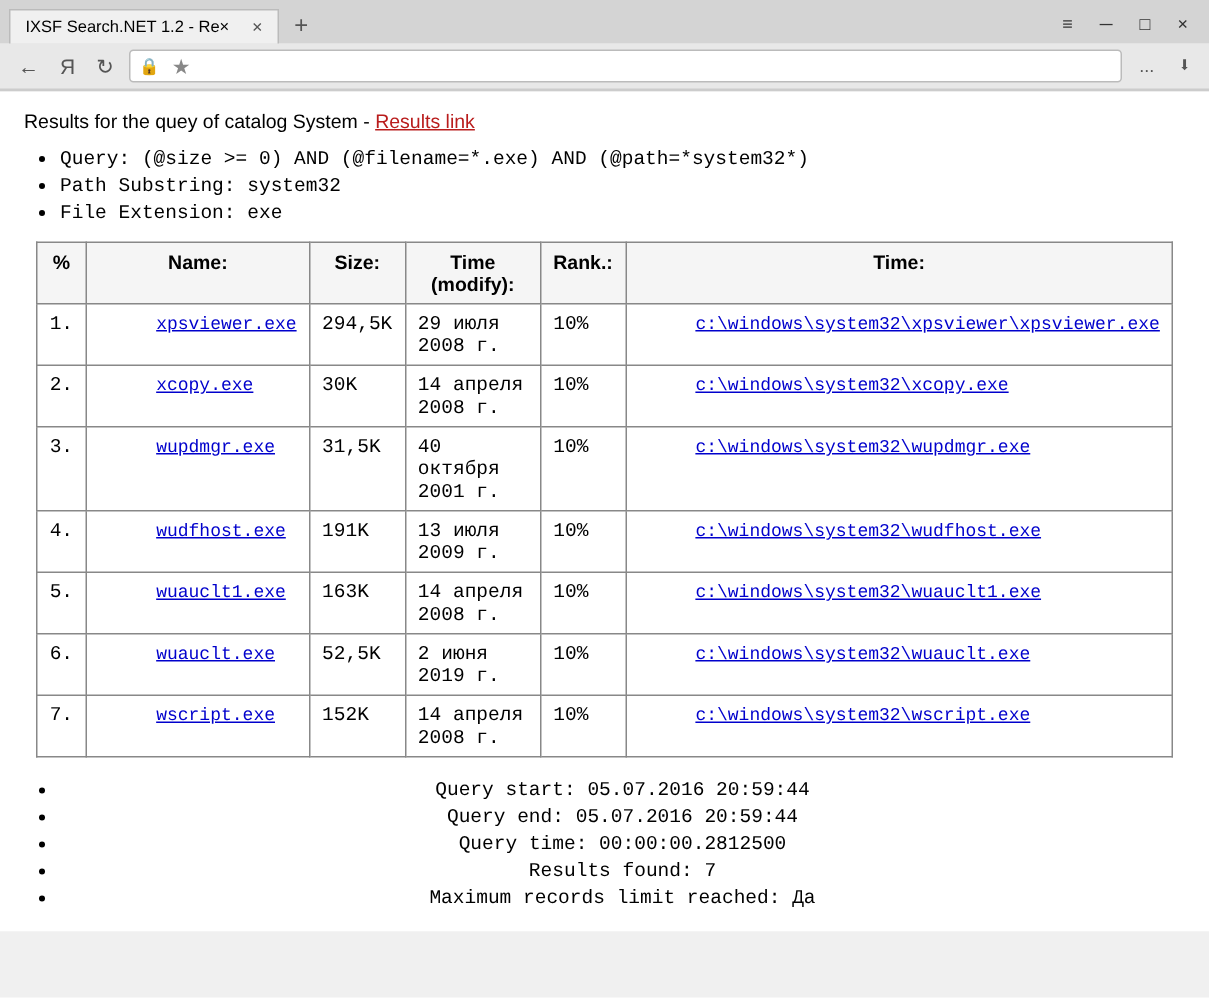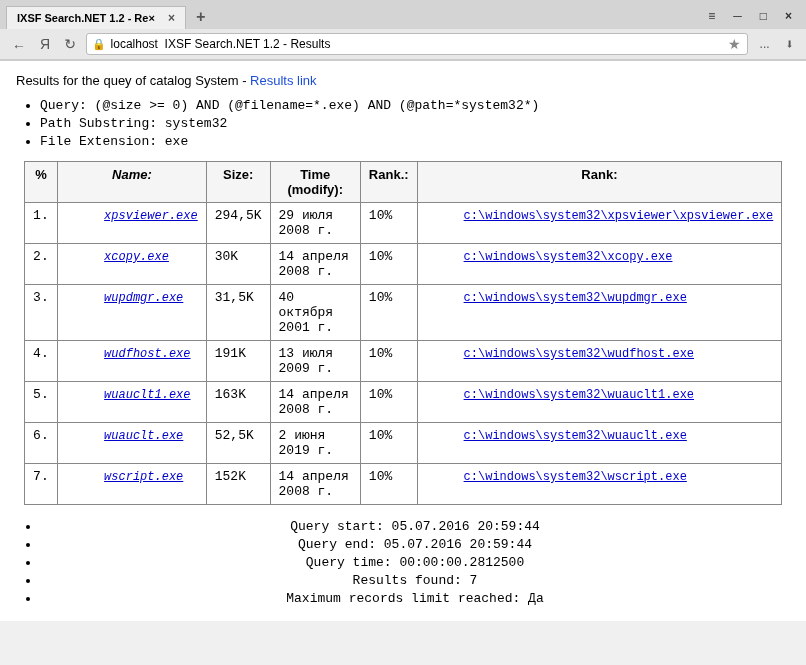--- a/index.html
+++ b/index.html
@@ -1,53 +1,53 @@
 <!DOCTYPE html>
 <html><head>
   <meta charset="utf-8">
   <style>
     * { margin: 0; padding: 0; box-sizing: border-box; }
     body { font-family: 'Courier New', Courier, monospace; font-size: 13px; background: #f0f0f0; color: #000; }
 
     
     .browser-chrome { background: #e8e8e8; border-bottom: 1px solid #ccc; }
-    .tab-bar { display: flex; align-items: center; padding: 6px 6px 0 6px; background: #d4d4d4; font-weight: bold; }
+    .tab-bar { display: flex; align-items: center; padding: 6px 6px 0 6px; background: #d4d4d4; }
     .tab { display: flex; align-items: center; background: #f0f0f0; border: 1px solid #bbb; border-bottom: none; padding: 4px 10px; font-size: 12px; font-family: Arial, sans-serif; min-width: 180px; max-width: 220px; }
     .tab-title { flex: 1; overflow: hidden; white-space: nowrap; text-overflow: ellipsis; font-size: 11px; }
     .tab-close { margin-left: 6px; cursor: pointer; font-size: 12px; color: #555; }
     .new-tab { margin-left: 4px; font-size: 16px; color: #555; cursor: pointer; padding: 2px 6px; }
     .window-controls { margin-left: auto; display: flex; gap: 2px; padding-bottom: 4px; }
     .win-btn { padding: 2px 8px; font-size: 12px; font-family: Arial; cursor: pointer; color: #333; }
 
     .address-bar { display: flex; align-items: center; padding: 4px 8px; gap: 6px; background: #e8e8e8; border-bottom: 1px solid #ccc; }
     .nav-btn { font-size: 14px; cursor: pointer; color: #555; padding: 2px 4px; background: none; border: none; font-family: Arial; }
     .address-box { flex: 1; display: flex; align-items: center; background: #fff; border: 1px solid #bbb; border-radius: 3px; padding: 2px 6px; font-size: 12px; font-family: Arial; }
     .lock-icon { color: #888; margin-right: 4px; font-size: 11px; }
     .address-text { flex: 1; font-size: 12px; font-family: Arial; }
     .star-btn { margin-left: 4px; color: #888; font-size: 14px; cursor: pointer; }
     .more-btn { padding: 2px 6px; font-size: 12px; font-family: Arial; cursor: pointer; color: #555; }
     .download-btn { padding: 2px 4px; font-size: 14px; color: #555; cursor: pointer; }
 
     
     .page-content { background: #fff; padding: 12px 16px; min-height: 540px; }
 
     .results-header { font-size: 13px; font-family: Arial, sans-serif; margin-bottom: 10px; }
-    .results-header a { color: #1d4ed8; cursor: pointer; }
+    .results-header a { color: #b91c1c; text-decoration: underline; cursor: pointer; }
 
     .query-info { margin-bottom: 12px; }
     .query-info ul { list-style: disc; padding-left: 24px; }
     .query-info li { margin-bottom: 3px; font-size: 13px; }
 
     table { border-collapse: collapse; width: 98%; margin: 0 auto 14px auto; border: 1px solid #888; }
     th, td { border: 1px solid #888; padding: 5px 8px; font-size: 13px; vertical-align: top; }
     th { background: #f5f5f5; font-weight: bold; font-family: Arial, sans-serif; }
     td a { color: #00c; text-decoration: underline; cursor: pointer; font-size: 12px; margin-left: 38px; }
     td { font-size: 13px; }
     .col-pct { width: 36px; text-align: center; }
-    .col-name { width: 110px; font-style: italic; }
+    .col-name { width: 110px; }
     .col-size { width: 60px; }
     .col-time { width: 150px; }
     .col-rank { width: 55px; text-align: left; }
     .col-path { }
 
     .footer-info { margin-top: 8px; }
     .footer-info ul { list-style: disc; padding-left: 24px; text-align: center; }
     .footer-info li { margin-bottom: 3px; font-size: 13px; }
   </style>
 </head>
@@ -66,21 +66,20 @@
       <span class="win-btn">□</span>
       <span class="win-btn">×</span>
     </div>
   </div>
   <div class="address-bar">
     <button class="nav-btn">←</button>
     <button class="nav-btn">Я</button>
     <button class="nav-btn">↻</button>
     <div class="address-box">
       <span class="lock-icon">🔒</span>
-      <span class="address-text"><span>localhost</span>&nbsp;&nbsp;<span>IXSF Search.NET 1.2 - Results</span></span>
       <span class="star-btn">★</span>
     </div>
     <span class="more-btn">...</span>
     <span class="download-btn">⬇</span>
   </div>
 </div>
 
 <div class="page-content">
 
   <div class="results-header">
@@ -97,21 +96,21 @@
   </div>
 
   <table>
     <thead>
       <tr>
         <th class="col-pct">%</th>
         <th class="col-name">Name:</th>
         <th class="col-size">Size:</th>
         <th class="col-time">Time (modify):</th>
         <th class="col-rank">Rank.:</th>
-        <th class="col-path">Rank:</th>
+        <th class="col-path">Time:</th>
       </tr>
     </thead>
     <tbody id="table-body">
     <tr>
           <td class="col-pct">1.</td>
           <td class="col-name"><a href="#">xpsviewer.exe</a></td>
           <td class="col-size">294,5K</td>
           <td class="col-time">29 июля 2008 г.</td>
           <td class="col-rank">10%</td>
           <td class="col-path"><a href="#">c:\windows\system32\xpsviewer\xpsviewer.exe</a></td>

